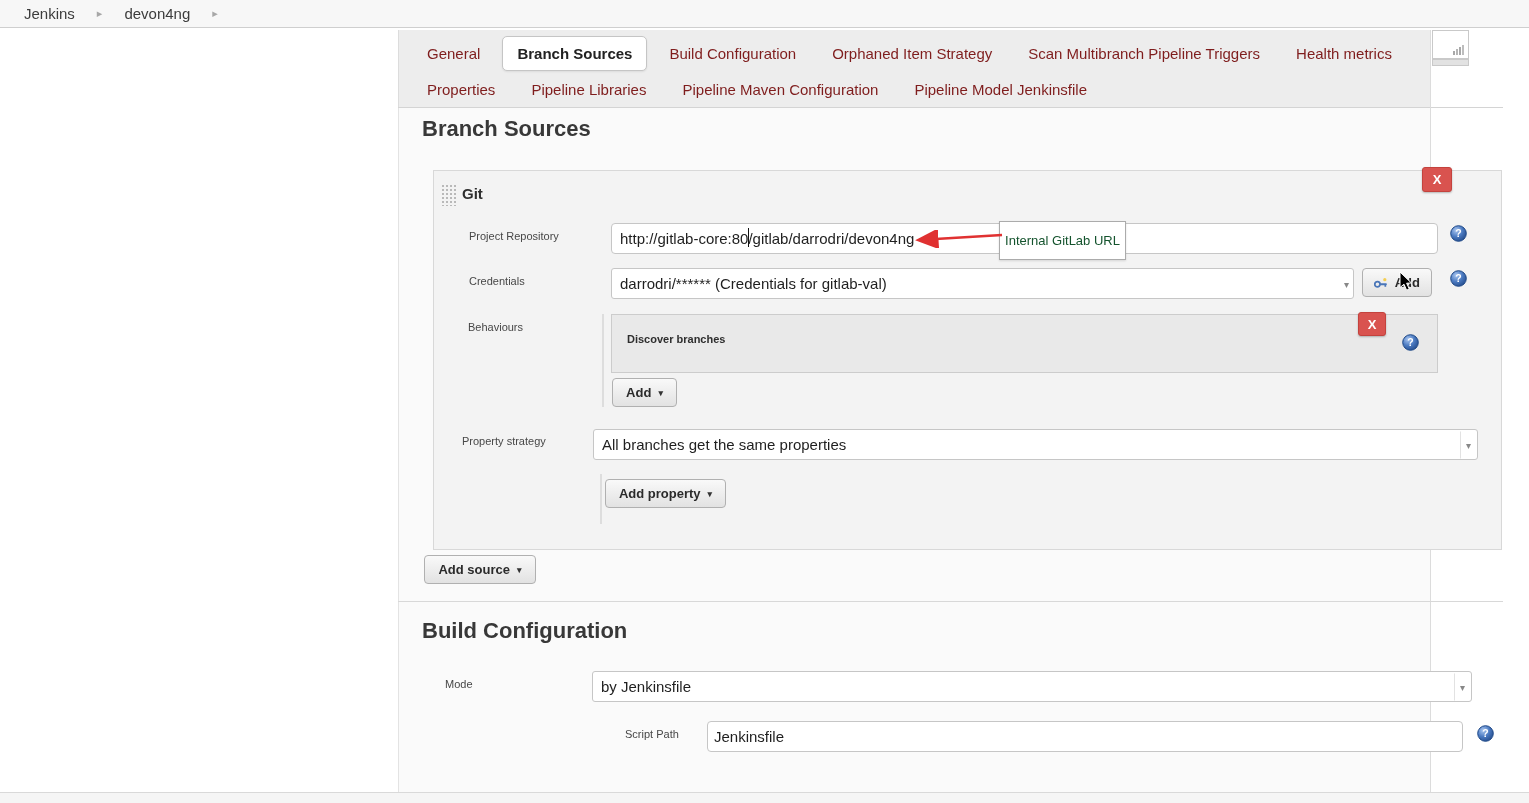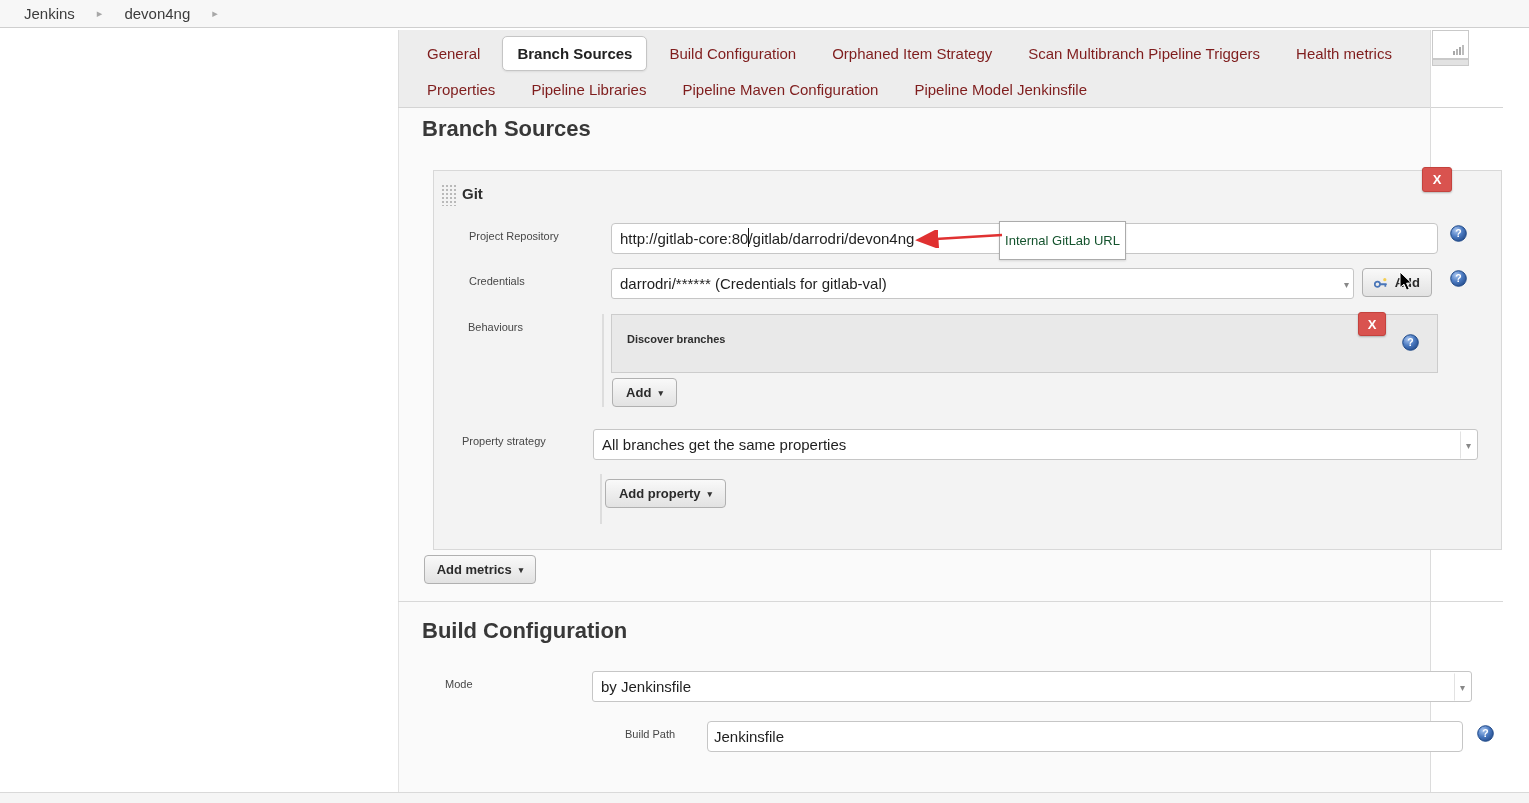--- a/index.html
+++ b/index.html
@@ -203,33 +203,33 @@
   <svg class="annoarrow" width="100" height="18" viewBox="0 0 100 18">
     <defs>
       <marker id="ah" markerWidth="9" markerHeight="8" refX="7.5" refY="4" orient="auto">
         <path d="M0,0 L9,4 L0,8 Z" fill="#e03131"></path>
       </marker>
     </defs>
     <line x1="97" y1="5" x2="14" y2="10" stroke="#e03131" stroke-width="2.6" marker-end="url(#ah)"></line>
   </svg>
 
   <button class="btn" style="left:424px;top:555px;width:112px;">
-    <span>Add metrics</span>
+    <span>Add source</span>
     <span class="caret">▾</span>
   </button>
 
   <div class="h1" style="left:422px;top:618px;">Build Configuration</div>
 
   <div class="label" style="left:445px;top:678px;">Mode</div>
   <div class="selectbox bigchev" style="left:592px;top:671px;width:880px;">
     <span>by Jenkinsfile</span>
     <span class="chev">▾</span>
   </div>
 
-  <div class="label" style="left:625px;top:728px;">Build Path</div>
+  <div class="label" style="left:625px;top:728px;">Script Path</div>
   <input class="field" style="left: 707px; top: 721px; width: 756px; padding-left: 6px;" type="text" value="Jenkinsfile">
   <span class="helpicon" style="left:1477px;top:725px;">
     <svg width="17" height="17" viewBox="0 0 17 17">
       <circle cx="8.5" cy="8.5" r="7.8" fill="url(#hg1)" stroke="#1f4988" stroke-width="1"></circle>
       <text x="8.5" y="12.2" text-anchor="middle" font-family="Liberation Sans, sans-serif" font-size="10.5" font-weight="bold" fill="#fff">?</text>
     </svg>
   </span>
 
   <svg class="cursor" width="14" height="20" viewBox="0 0 14 20">
     <polygon points="1,0 1,15.5 5,12.2 7.6,18.2 10.3,17 7.6,11.2 12.4,11" fill="#000" stroke="#fff" stroke-width="1"></polygon>

